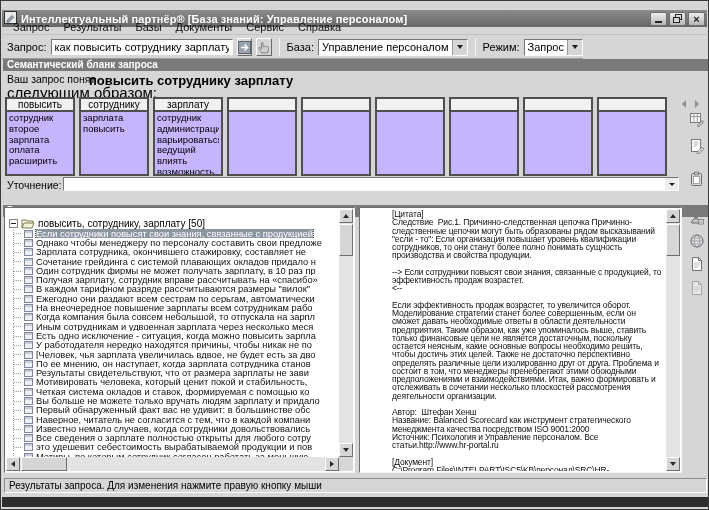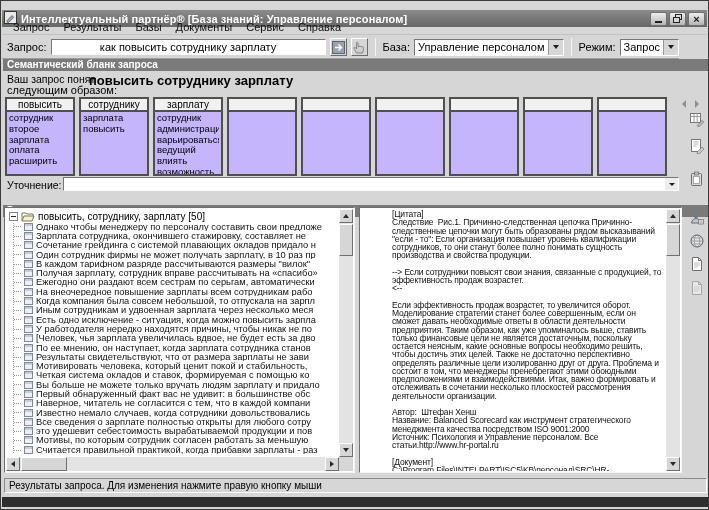--- a/index.html
+++ b/index.html
@@ -18,21 +18,21 @@
     border:1px solid #6f6f6f; border-radius:2px; display:flex; align-items:center; justify-content:center;
     font-size:11px; line-height:10px; color:#1c1c1c; font-weight:bold; }
   .min-glyph { width:7px; height:2px; background:#222; margin-top:7px; }
 
   
   .menubar { position:absolute; left:1px; top:18px; width:705px; height:16px; display:flex;
     align-items:center; padding-left:4px; border-bottom:1px solid #c2c2c2; }
   .menu-item { font-size:11px; padding:1px 7px; color:#111; white-space:nowrap; }
 
   
-  .toolbar { position:absolute; left:1px; top:35px; width:677px; height:23px; display:flex;
+  .toolbar { position:absolute; left:1px; top:35px; width:581px; height:23px; display:flex;
     align-items:center; padding-left:5px; border-bottom:1px solid #9e9e9e; }
   .tb-label { font-size:11px; margin-right:4px; white-space:nowrap; }
   .query-input { width:346px; height:16px; font-size:11px; font-family:"Liberation Sans",sans-serif;
     border:1px solid; border-color:#767676 #fdfdfd #fdfdfd #767676; background:#fff; padding:0 3px;text-align:center; }
   .tb-btn { width:21px; height:18px; margin-left:4px; background:#d6d6d6; border:1px solid;
     border-color:#fdfdfd #6b6b6b #6b6b6b #fdfdfd; display:flex; align-items:center; justify-content:center; }
   .vsep { width:1px; height:18px; background:#969696; border-right:1px solid #f4f4f4; margin:0 7px; }
   .combo { display:flex; height:17px; border:1px solid; border-color:#767676 #fdfdfd #fdfdfd #767676;
     background:#fff; align-items:stretch; }
   .combo-val { font-size:11px; padding:1px 3px 0; flex:1; white-space:nowrap; overflow:hidden; }
@@ -42,21 +42,21 @@
     border-top:4px solid #1e1e1e; }
   .combo-base { width:168px; } .combo-mode { width:62px; }
 
   
   .band { position:absolute; left:2px; width:705px; height:12px; background:var(--band-bg,#7a7a7a);
     color:#fff; font-weight:bold; font-size:10px; line-height:12px; padding-left:4px; }
   .band1 { top:58px; } .band2 { top:204px; }
 
   
   .und1 { position:absolute; left:6px; top:72px;  font-size:10.5px; }
-  .und2 { position:absolute; left:6px; top:83px;  font-size:11px; }
+  .und2 { position:absolute; left:6px; top:83px;  font-size:15px; }
   .undp { position:absolute; left:88px; top:72px; font-size:13px; font-weight:bold; }
 
   
   .cols { position:absolute; left:4px; top:96px; display:flex; gap:4px; }
   .col { width:70px; height:79px; border:2px solid #4f4f4f; background:#c4b5fd; overflow:hidden; }
   .col-h { height:13px; line-height:12px; text-align:center; font-size:10px; border-bottom:2px solid #4f4f4f;
     background:#f1f1f1; white-space:nowrap; overflow:hidden; }
   .col-w { font-size:9.5px; line-height:10.8px; padding:1px 2px; }
   .col-w div { white-space:nowrap; overflow:hidden; }
   .col-arrows { position:absolute; right:9px; top:99px; display:flex; gap:9px; }
@@ -73,21 +73,21 @@
   .clar-label { position:absolute; left:6px; top:178px; font-size:10.5px; }
   .clar { position:absolute; left:62px; top:176px; width:616px; height:14px; border:1px solid;
     border-color:#767676 #fdfdfd #fdfdfd #767676; background:#fff; display:flex; }
   .clar input { flex:1; border:none; outline:none; font-size:10px; padding:0 2px; background:#fff;
     font-family:"Liberation Sans",sans-serif; }
   .clar-btn { width:13px; display:flex; align-items:center; justify-content:center; background:#ededed; }
 
   
   .tree-panel { position:absolute; left:3px; top:206px; width:351px; height:266px; background:#fff;
     border:1px solid; border-color:#6e6e6e #f6f6f6 #f6f6f6 #6e6e6e; }
-  .tree-view { position:absolute; left:1px; top:1px; right:15px; bottom:15px; overflow:hidden; padding-top:1px; }
+  .tree-view { position:absolute; left:1px; top:1px; right:15px; bottom:15px; overflow:hidden; padding-top:8px; }
   .troot { display:flex; align-items:center; height:12px; }
   .expander { width:9px; height:9px; border:1px solid #848484; background:#fff; margin:0 3px;
     position:relative; flex:0 0 9px; }
   .expander::after { content:""; position:absolute; left:1px; right:1px; top:3px; border-top:1px solid #222; }
   .troot-label { font-size:10px; margin-left:3px; white-space:nowrap; overflow:hidden; }
   .titem { position:relative; height:9.3px; display:flex; align-items:center; padding-left:18px;
     white-space:nowrap; overflow:hidden; }
   .titem::before { content:""; position:absolute; left:7px; top:-1px; bottom:-1px; border-left:1px dotted #9a9a9a; }
   .titem::after  { content:""; position:absolute; left:8px; top:4.4px; width:7px; border-top:1px dotted #9a9a9a; }
   .note-ico { flex:0 0 9px; height:8px; background:#eef0f4; border:1px solid #7e8799;
@@ -320,43 +320,47 @@
     <div class="tree-view">
       <div class="troot">
         <span class="expander"></span>
         <svg width="14" height="11" viewBox="0 0 14 11">
             <path d="M1 10V2h4l1 1h6v2" fill="#fbfbe8" stroke="#7a7a52"></path>
             <path d="M1 10l2-5h10l-2 5z" fill="#f4f0d2" stroke="#7a7a52"></path>
           </svg>
         <span class="troot-label">повысить, сотруднику, зарплату [50]</span>
       </div>
       <div class="tree-items">
+          <div class="titem sel">
+            <span class="note-ico"></span>
+            <span class="tlabel">Если сотрудники повысят свои знания, связанные с продукцией</span>
+          </div>
           <div class="titem">
             <span class="note-ico"></span>
             <span class="tlabel">Однако чтобы менеджеру по персоналу составить свои предложе</span>
           </div>
           <div class="titem">
             <span class="note-ico"></span>
             <span class="tlabel">Зарплата сотрудника, окончившего стажировку, составляет не</span>
           </div>
           <div class="titem">
             <span class="note-ico"></span>
             <span class="tlabel">Сочетание грейдинга с системой плавающих окладов придало н</span>
           </div>
           <div class="titem">
             <span class="note-ico"></span>
             <span class="tlabel">Один сотрудник фирмы не может получать зарплату, в 10 раз пр</span>
           </div>
           <div class="titem">
             <span class="note-ico"></span>
+            <span class="tlabel">Получая зарплату, сотрудник вправе рассчитывать на «спасибо»</span>
+          </div>
+          <div class="titem">
+            <span class="note-ico"></span>
             <span class="tlabel">В каждом тарифном разряде рассчитываются размеры "вилок"</span>
-          </div>
-          <div class="titem">
-            <span class="note-ico"></span>
-            <span class="tlabel">Получая зарплату, сотрудник вправе рассчитывать на «спасибо»</span>
           </div>
           <div class="titem">
             <span class="note-ico"></span>
             <span class="tlabel">Ежегодно они раздают всем сестрам по серьгам, автоматически</span>
           </div>
           <div class="titem">
             <span class="note-ico"></span>
             <span class="tlabel">На внеочередное повышение зарплаты всем сотрудникам рабо</span>
           </div>
           <div class="titem">

